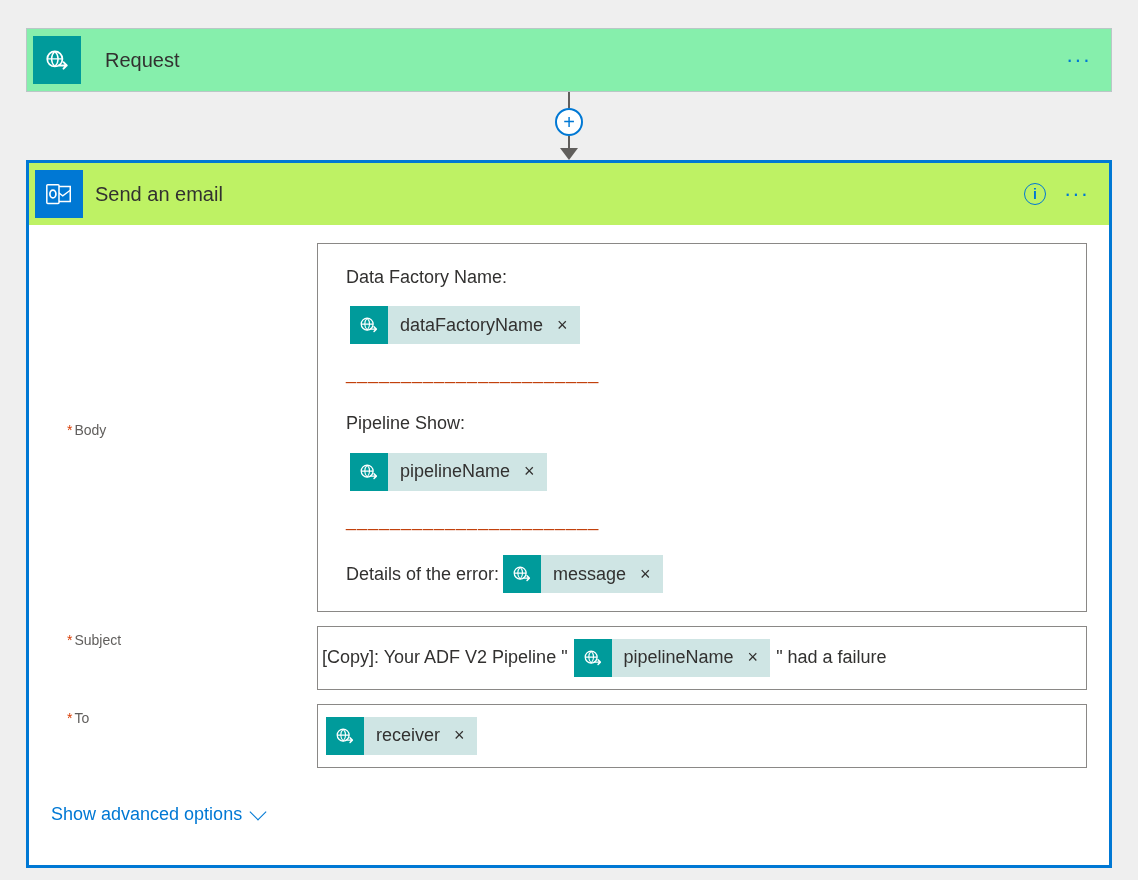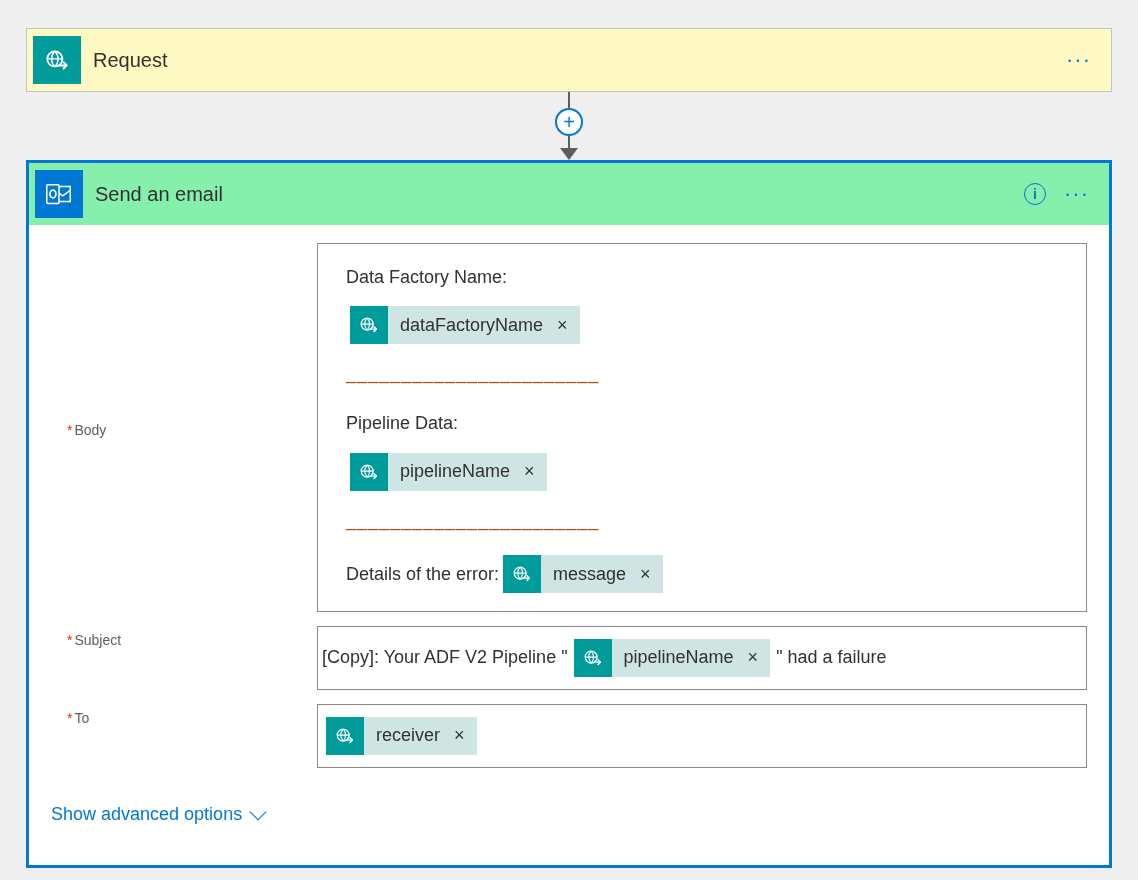--- a/index.html
+++ b/index.html
@@ -18,24 +18,25 @@
     background: #fff;
     border: 1px solid #b9c7c6;
     width: 100%;
   }
   .card-header {
     display: flex;
     align-items: center;
     min-height: 62px;
   }
   .card-header.request {
-    background: #fef9c3;
+    background: #86efac;
+    gap: 12px;
   }
   .card-header.email {
-    background: #86efac;
+    background: #bef264;
   }
   .icon-box {
     width: 48px;
     height: 48px;
     margin: 6px 8px 6px 6px;
     display: flex;
     align-items: center;
     justify-content: center;
   }
   .icon-box.teal { background: #009b9b; }
@@ -251,21 +252,21 @@
               <svg class="globe-sm" viewBox="0 0 24 24">
                   <circle cx="10" cy="11" r="6.5" fill="none" stroke="#fff" stroke-width="1.4"></circle>
                   <path d="M3.5 11 H16.5 M10 4.5 C6.5 8 6.5 14 10 17.5 M10 4.5 C13.5 8 13.5 14 10 17.5" fill="none" stroke="#fff" stroke-width="1.2"></path>
                   <path d="M13.5 16.5 L20 16.5 M20 16.5 L17.5 14 M20 16.5 L17.5 19" fill="none" stroke="#fff" stroke-width="1.6" stroke-linecap="round"></path>
                 </svg>
             </span>
             <span class="token-text">dataFactoryName</span>
             <span class="token-x">×</span>
           </div>
           <div class="sep">_______________________</div>
-          <div class="line">Pipeline Data:</div>
+          <div class="line">Pipeline Show:</div>
           <div class="token">
             <span class="token-ic">
               <svg class="globe-sm" viewBox="0 0 24 24">
                   <circle cx="10" cy="11" r="6.5" fill="none" stroke="#fff" stroke-width="1.4"></circle>
                   <path d="M3.5 11 H16.5 M10 4.5 C6.5 8 6.5 14 10 17.5 M10 4.5 C13.5 8 13.5 14 10 17.5" fill="none" stroke="#fff" stroke-width="1.2"></path>
                   <path d="M13.5 16.5 L20 16.5 M20 16.5 L17.5 14 M20 16.5 L17.5 19" fill="none" stroke="#fff" stroke-width="1.6" stroke-linecap="round"></path>
                 </svg>
             </span>
             <span class="token-text">pipelineName</span>
             <span class="token-x">×</span>

